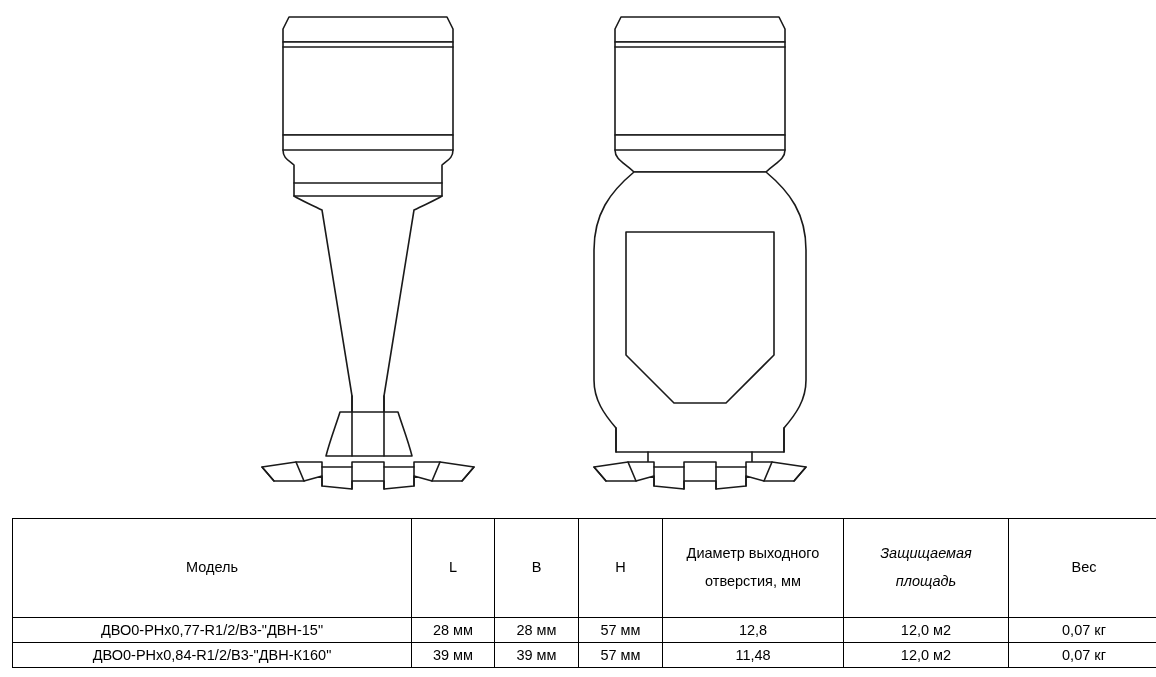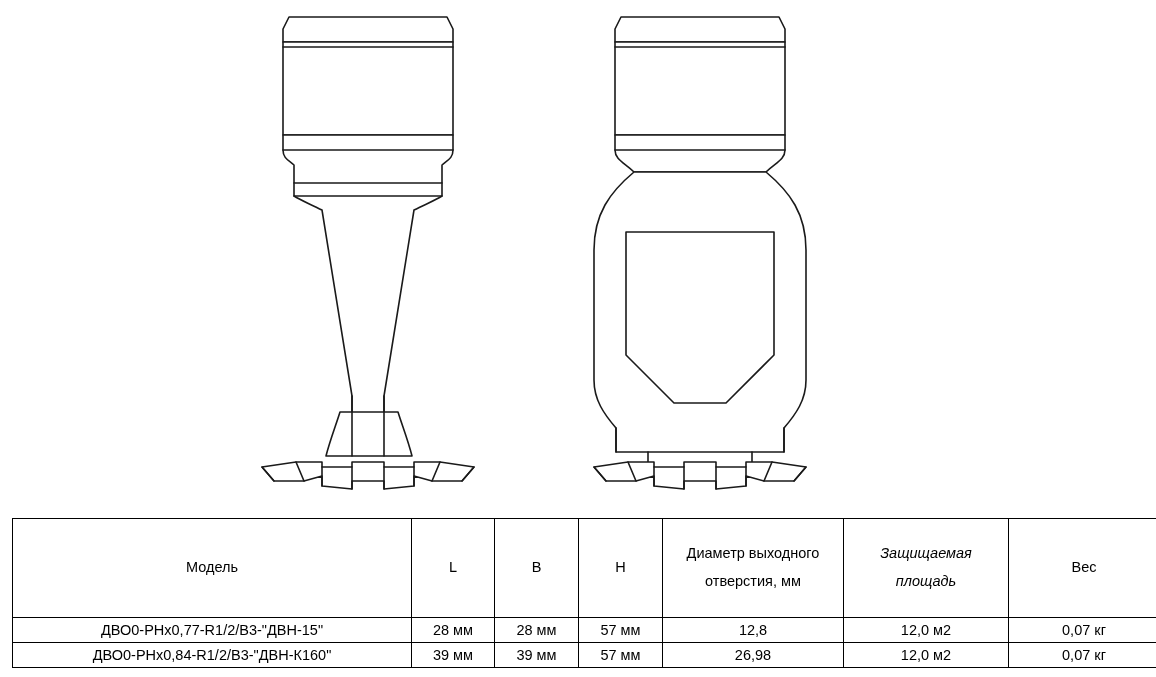--- a/index.html
+++ b/index.html
@@ -169,21 +169,21 @@
           <td>57 мм</td>
           <td>12,8</td>
           <td>12,0 м2</td>
           <td>0,07 кг</td>
         </tr>
         <tr>
           <td>ДВО0-РНх0,84-R1/2/В3-"ДВН-К160"</td>
           <td>39 мм</td>
           <td>39 мм</td>
           <td>57 мм</td>
-          <td>26,98</td>
+          <td>11,48</td>
           <td>12,0 м2</td>
           <td>0,07 кг</td>
         </tr>
       </tbody>
     </table>
   </div>
 
 </div>
 
 </body></html>

